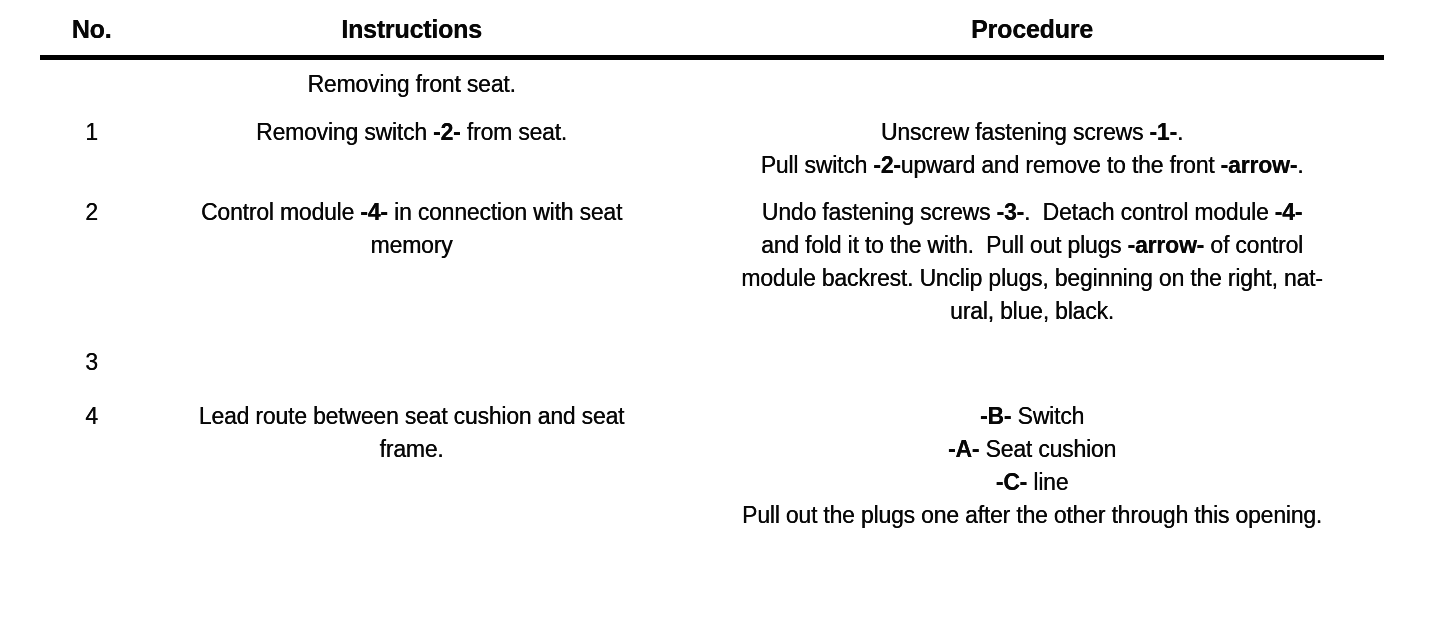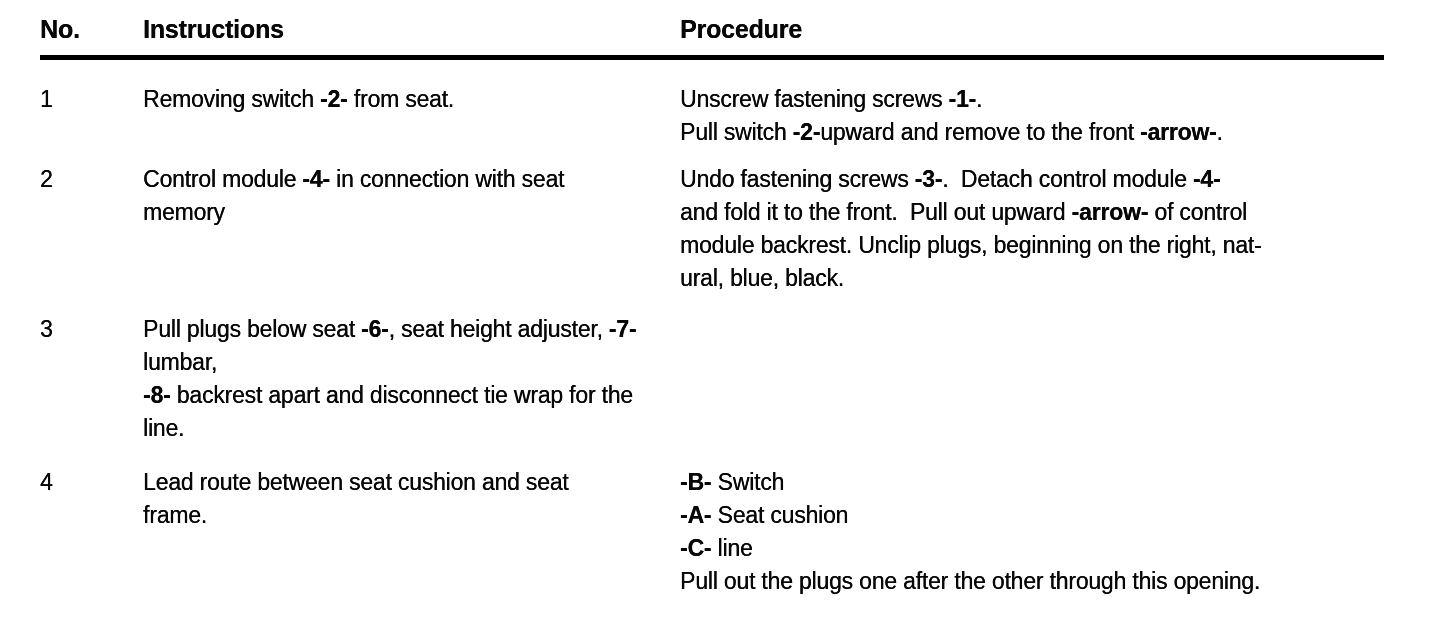--- a/index.html
+++ b/index.html
@@ -8,20 +8,21 @@
     background: #ffffff;
   }
   .page {
     position: relative;
     width: 1440px;
     height: 624px;
     background: #ffffff;
     overflow: hidden;
     font-family: "Liberation Sans", sans-serif;
     color: #070707;
+    text-align: center;
   }
   .table {
     margin-left: 40px;
     margin-right: 56px;
   }
   .header-row {
     display: grid;
     grid-template-columns: 103px 537px 1fr;
     padding-top: 13px;
     border-bottom: 5px solid #000000;
@@ -63,20 +64,23 @@
 <div class="page">
   <div class="table">
     <div class="header-row">
       <div class="header-cell">No.</div>
       <div class="header-cell">Instructions</div>
       <div class="header-cell">Procedure</div>
     </div>
     <div id="rows">
         <div class="row">
           <div class="cell"></div>
+          <div class="cell">
+            <div class="line"><span>Removing front seat.</span></div>
+          </div>
           <div class="cell"></div>
         </div>
         <div class="row">
           <div class="cell">
             <div class="line"><span>1</span></div>
           </div>
           <div class="cell">
             <div class="line"><span>Removing switch </span><b>-2-</b><span> from seat.</span></div>
           </div>
           <div class="cell">
@@ -87,32 +91,28 @@
         <div class="row">
           <div class="cell">
             <div class="line"><span>2</span></div>
           </div>
           <div class="cell">
             <div class="line"><span>Control module </span><b>-4-</b><span> in connection with seat</span></div>
             <div class="line"><span>memory</span></div>
           </div>
           <div class="cell">
             <div class="line"><span>Undo fastening screws </span><b>-3-</b><span>.  Detach control module </span><b>-4-</b></div>
-            <div class="line"><span>and fold it to the front.  Pull out upward </span><b>-arrow-</b><span> of control</span></div>
+            <div class="line"><span>and fold it to the with.  Pull out plugs </span><b>-arrow-</b><span> of control</span></div>
             <div class="line"><span>module backrest. Unclip plugs, beginning on the right, nat-</span></div>
             <div class="line"><span>ural, blue, black.</span></div>
           </div>
         </div>
         <div class="row">
           <div class="cell">
             <div class="line"><span>3</span></div>
-          </div>
-          <div class="cell">
-            <div class="line"><span>Pull plugs below seat </span><b>-6-</b><span>, seat height adjuster, </span><b>-7-</b><span> lumbar,</span></div>
-            <div class="line"><b>-8-</b><span> backrest apart and disconnect tie wrap for the line.</span></div>
           </div>
         </div>
         <div class="row">
           <div class="cell">
             <div class="line"><span>4</span></div>
           </div>
           <div class="cell">
             <div class="line"><span>Lead route between seat cushion and seat</span></div>
             <div class="line"><span>frame.</span></div>
           </div>

